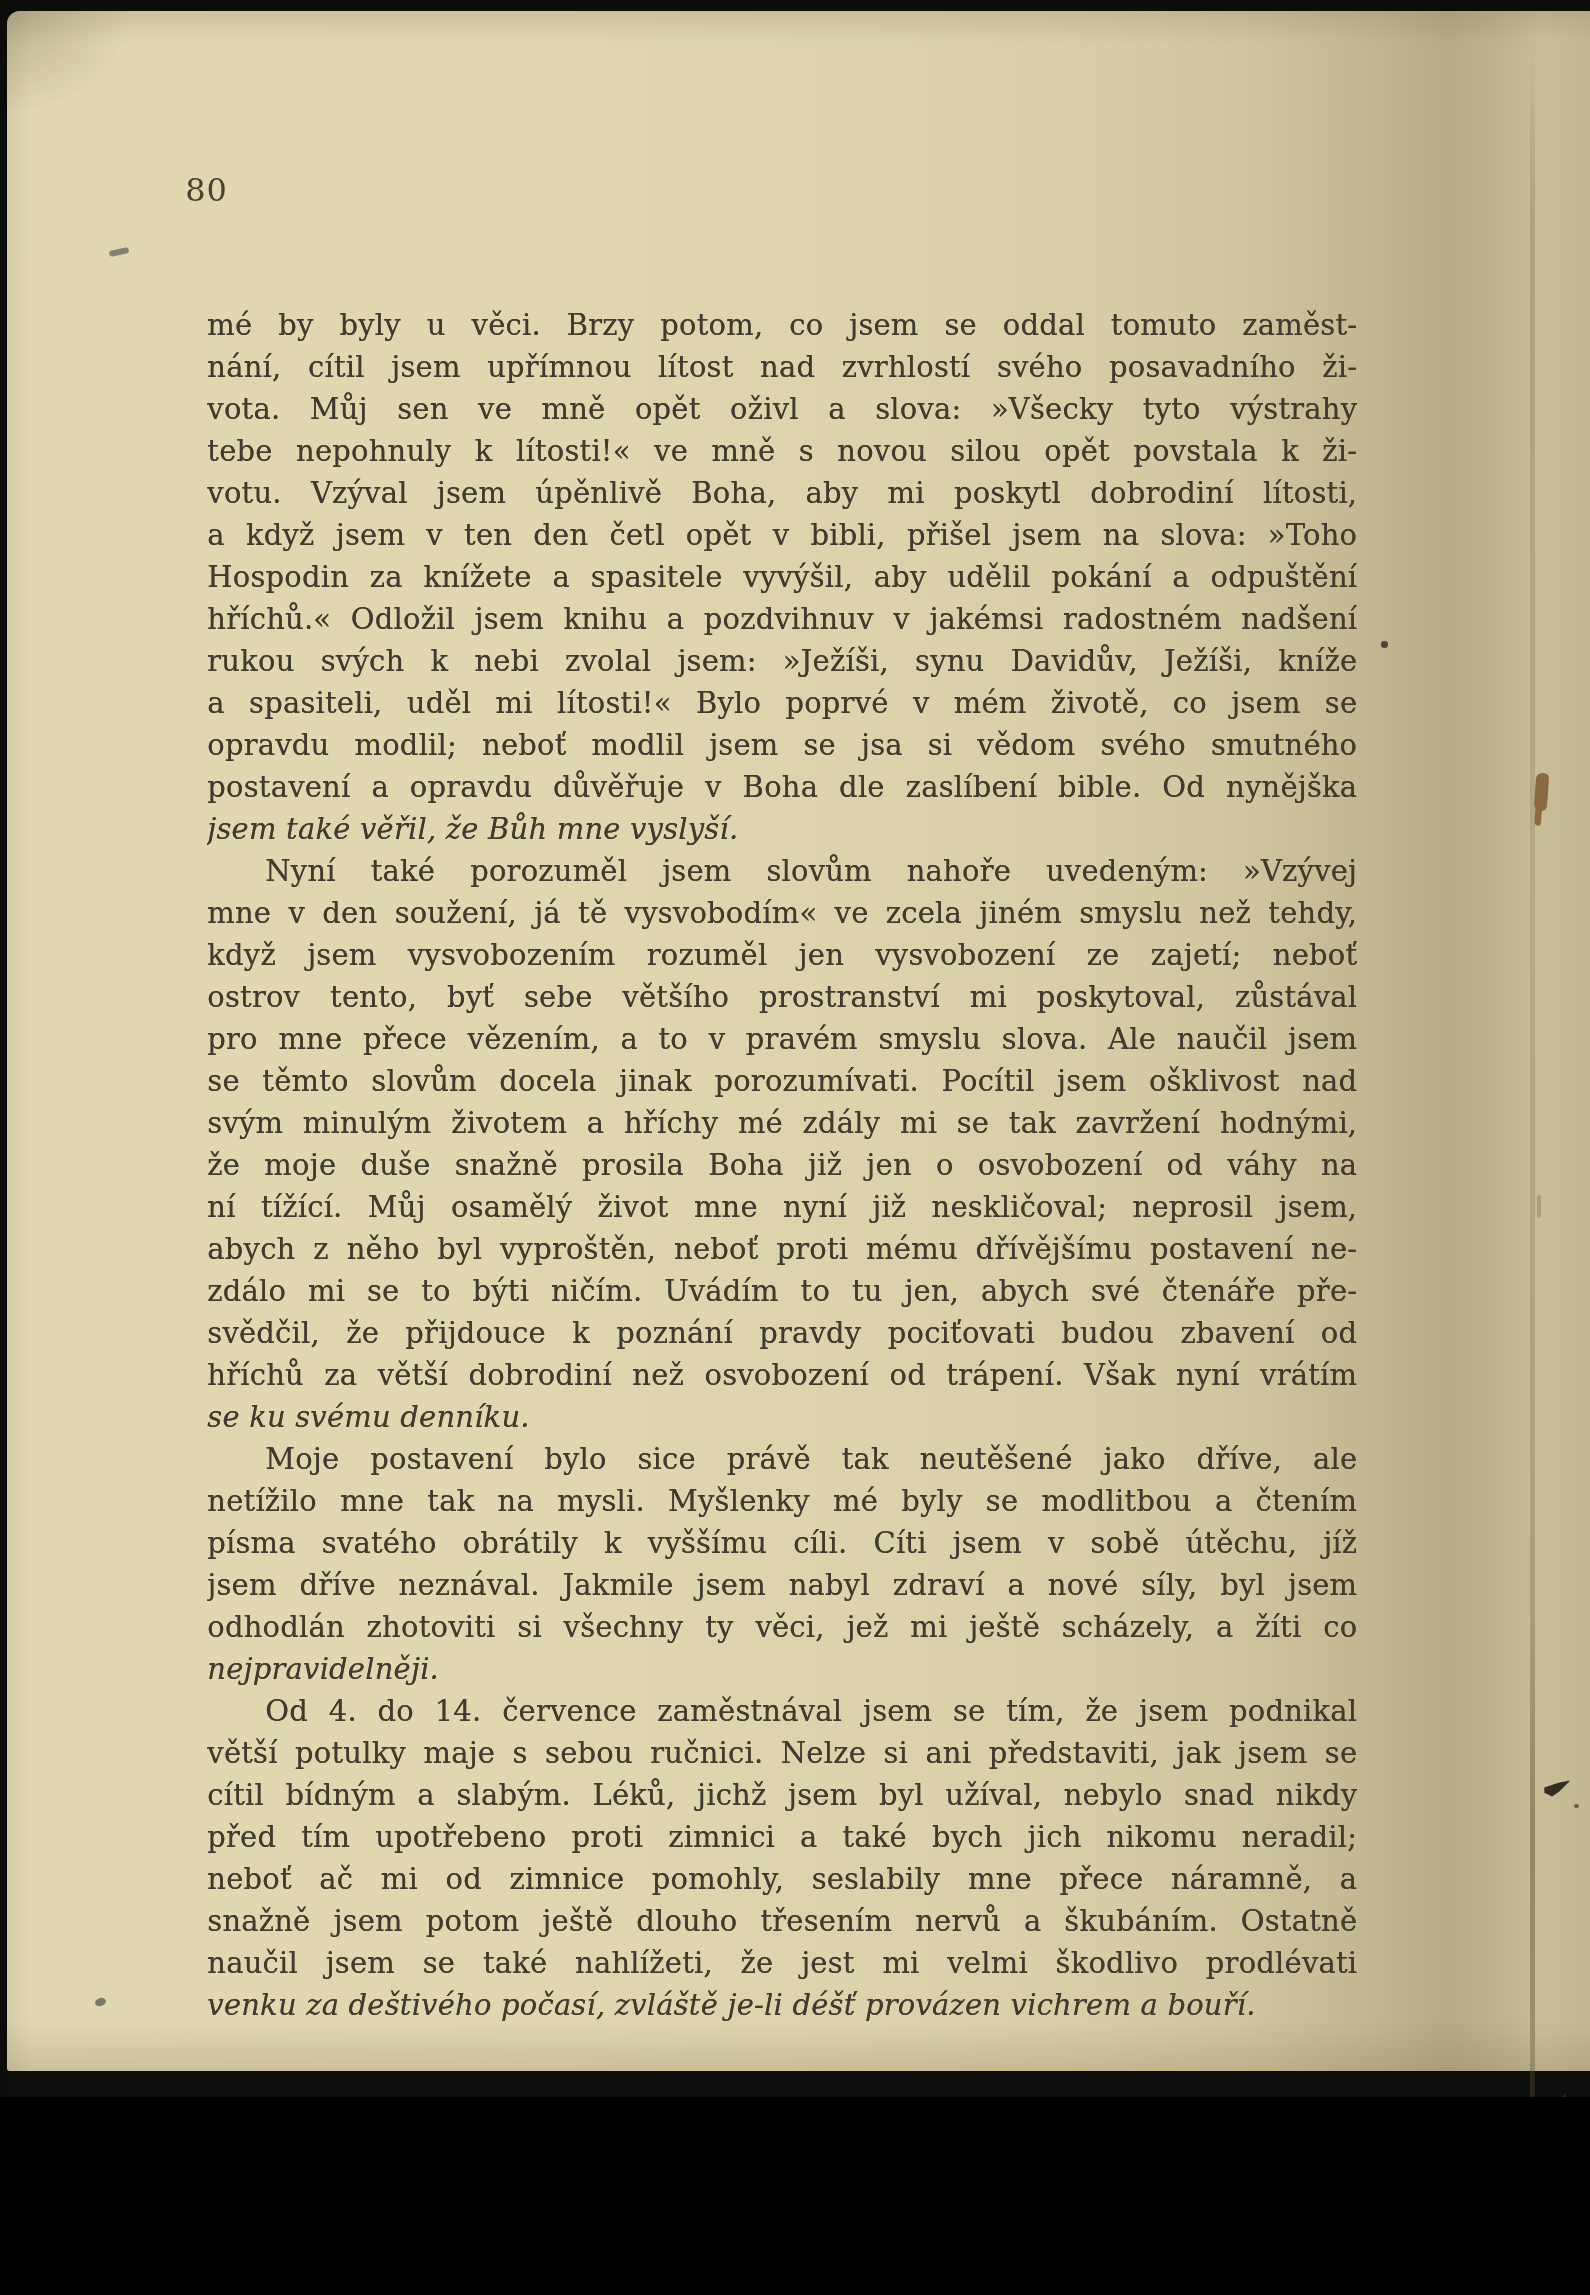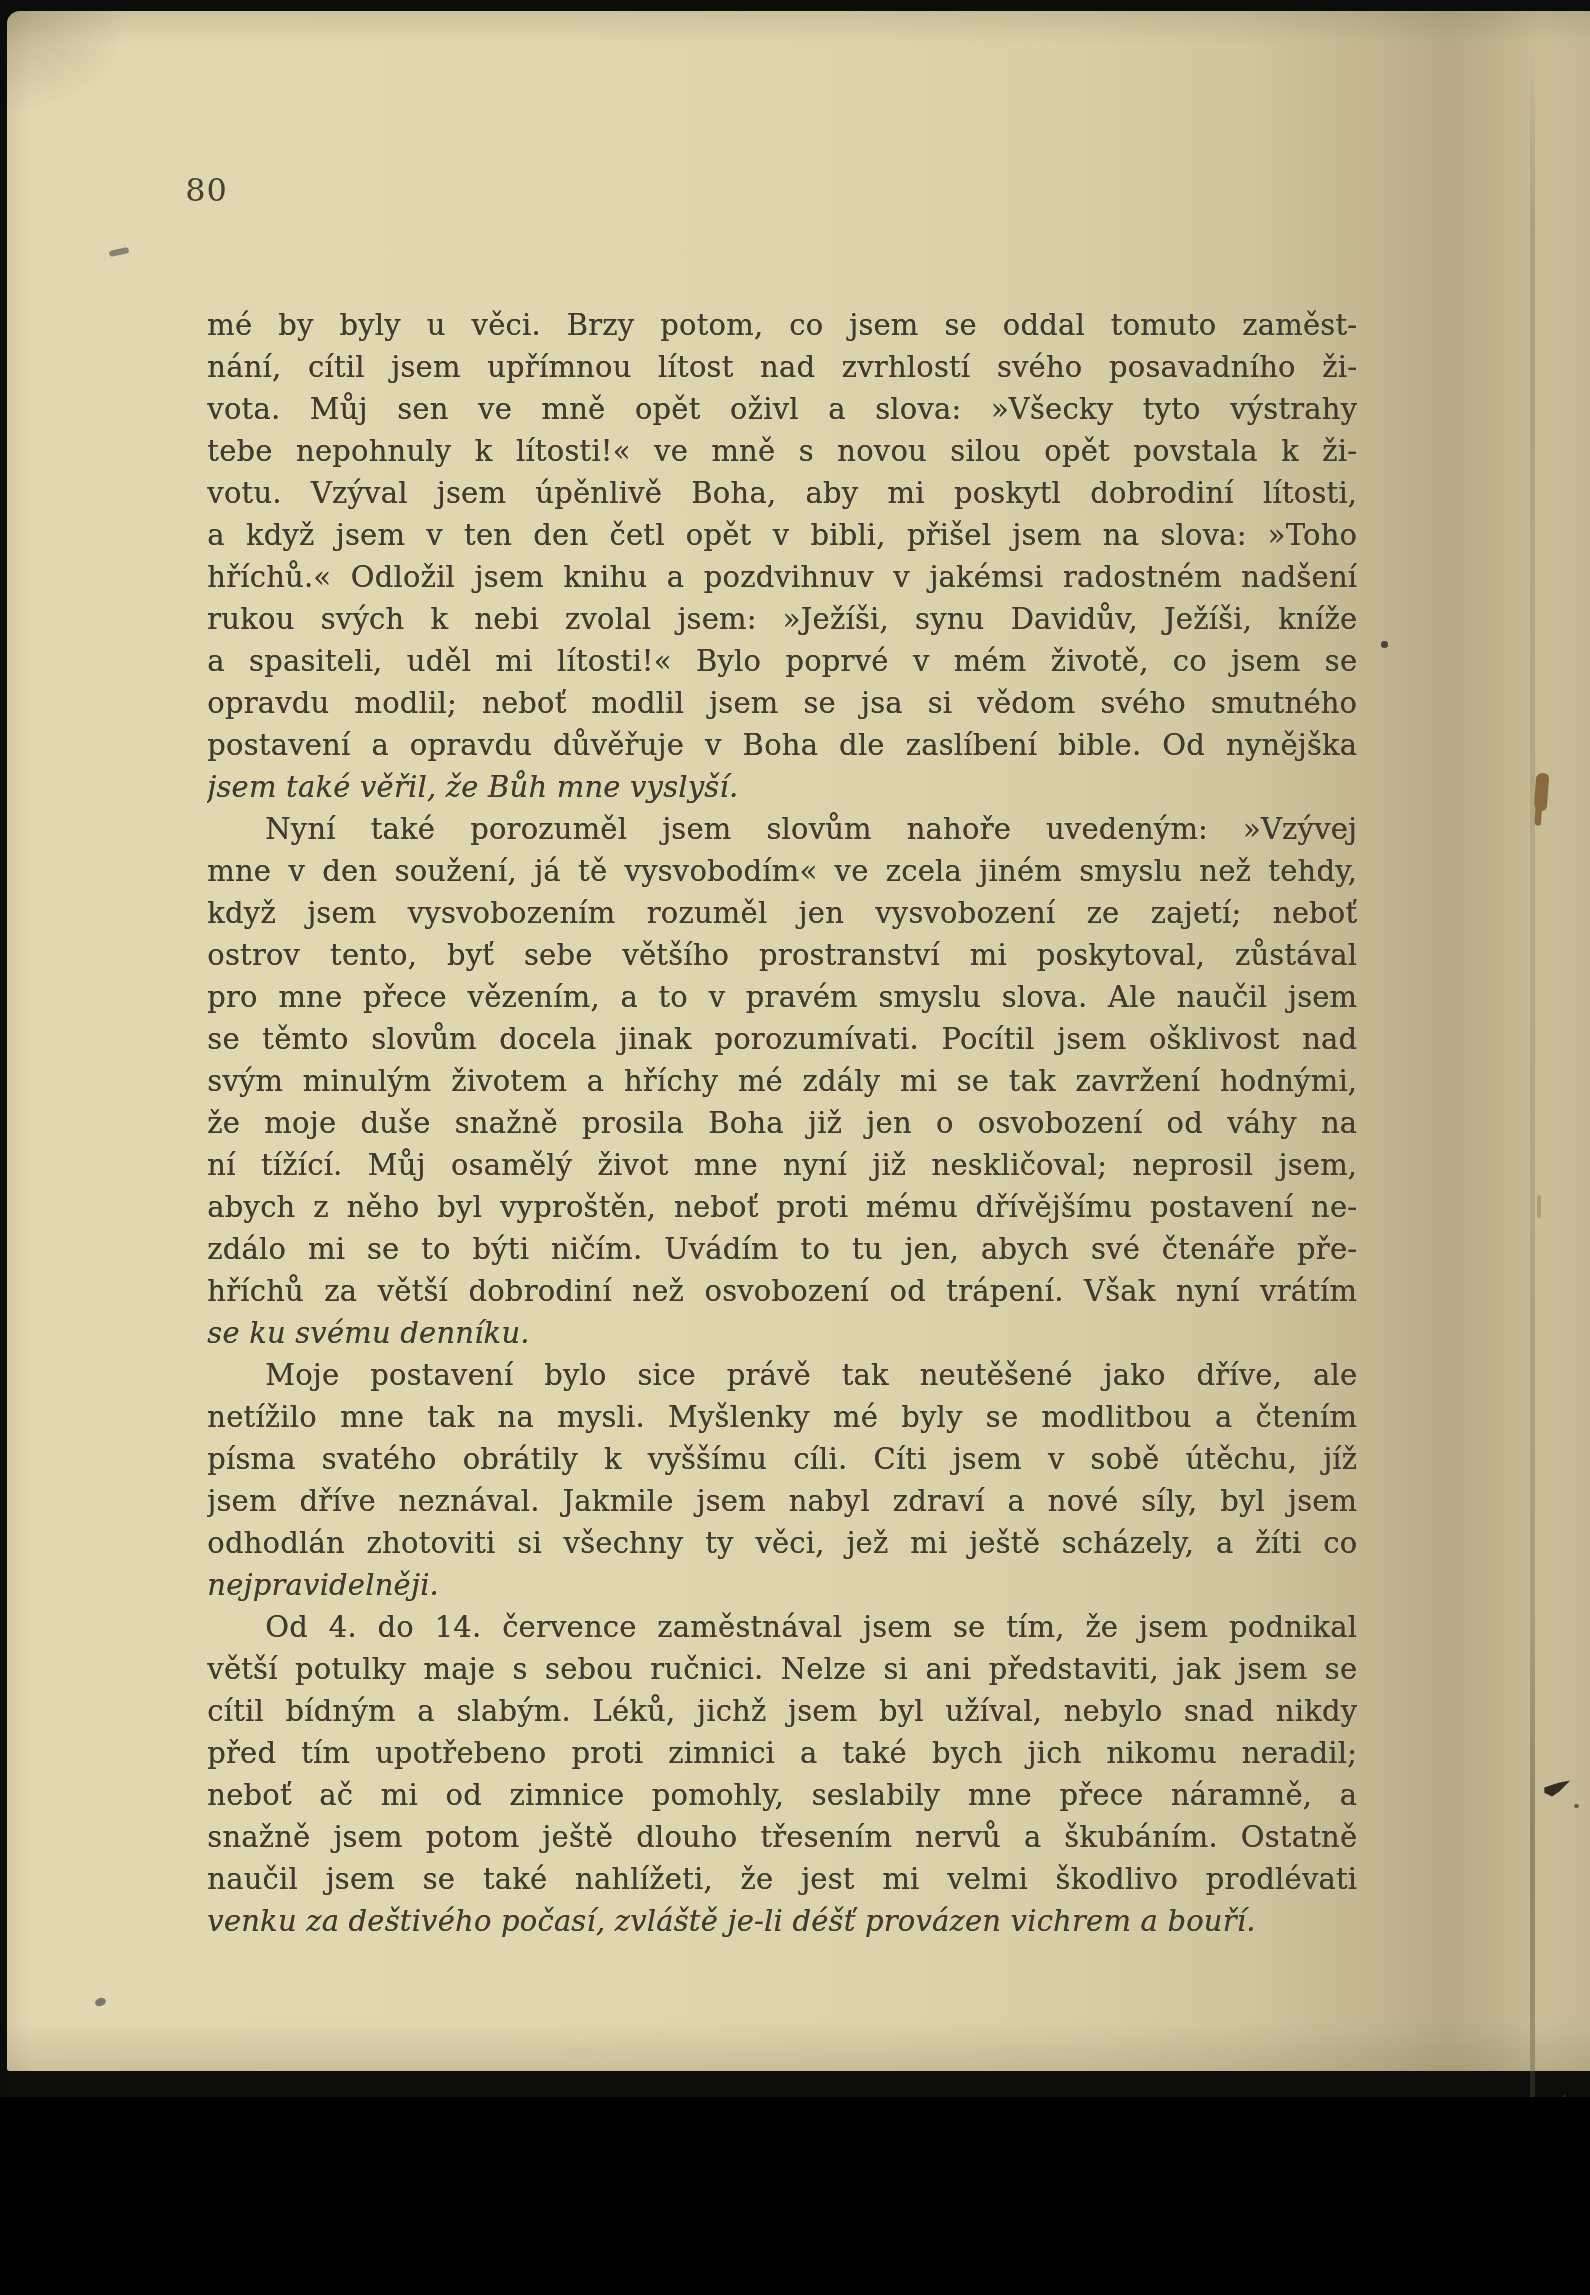--- a/index.html
+++ b/index.html
@@ -91,39 +91,41 @@
     <div class="crease"></div>
     <div class="page-number">80</div>
     <div class="text-block" id="text-block">
         <div class="para">
           <div class="line">mé by byly u věci. Brzy potom, co jsem se oddal tomuto zaměst-</div>
           <div class="line">nání, cítil jsem upřímnou lítost nad zvrhlostí svého posavadního ži-</div>
           <div class="line">vota. Můj sen ve mně opět oživl a slova: »Všecky tyto výstrahy</div>
           <div class="line">tebe nepohnuly k lítosti!« ve mně s novou silou opět povstala k ži-</div>
           <div class="line">votu. Vzýval jsem úpěnlivě Boha, aby mi poskytl dobrodiní lítosti,</div>
           <div class="line">a když jsem v ten den četl opět v bibli, přišel jsem na slova: »Toho</div>
+          <div class="line">Hospodin za knížete a spasitele vyvýšil, aby udělil pokání a odpuštění</div>
           <div class="line">hříchů.« Odložil jsem knihu a pozdvihnuv v jakémsi radostném nadšení</div>
           <div class="line">rukou svých k nebi zvolal jsem: »Ježíši, synu Davidův, Ježíši, kníže</div>
           <div class="line">a spasiteli, uděl mi lítosti!« Bylo poprvé v mém životě, co jsem se</div>
           <div class="line">opravdu modlil; neboť modlil jsem se jsa si vědom svého smutného</div>
           <div class="line">postavení a opravdu důvěřuje v Boha dle zaslíbení bible. Od nynějška</div>
           <div class="line last">jsem také věřil, že Bůh mne vyslyší.</div>
         </div>
         <div class="para">
           <div class="line indent">Nyní také porozuměl jsem slovům nahoře uvedeným: »Vzývej</div>
           <div class="line">mne v den soužení, já tě vysvobodím« ve zcela jiném smyslu než tehdy,</div>
           <div class="line">když jsem vysvobozením rozuměl jen vysvobození ze zajetí; neboť</div>
           <div class="line">ostrov tento, byť sebe většího prostranství mi poskytoval, zůstával</div>
           <div class="line">pro mne přece vězením, a to v pravém smyslu slova. Ale naučil jsem</div>
           <div class="line">se těmto slovům docela jinak porozumívati. Pocítil jsem ošklivost nad</div>
           <div class="line">svým minulým životem a hříchy mé zdály mi se tak zavržení hodnými,</div>
           <div class="line">že moje duše snažně prosila Boha již jen o osvobození od váhy na</div>
           <div class="line">ní tížící. Můj osamělý život mne nyní již neskličoval; neprosil jsem,</div>
           <div class="line">abych z něho byl vyproštěn, neboť proti mému dřívějšímu postavení ne-</div>
           <div class="line">zdálo mi se to býti ničím. Uvádím to tu jen, abych své čtenáře pře-</div>
+          <div class="line">svědčil, že přijdouce k poznání pravdy pociťovati budou zbavení od</div>
           <div class="line">hříchů za větší dobrodiní než osvobození od trápení. Však nyní vrátím</div>
           <div class="line last">se ku svému denníku.</div>
         </div>
         <div class="para">
           <div class="line indent">Moje postavení bylo sice právě tak neutěšené jako dříve, ale</div>
           <div class="line">netížilo mne tak na mysli. Myšlenky mé byly se modlitbou a čtením</div>
           <div class="line">písma svatého obrátily k vyššímu cíli. Cíti jsem v sobě útěchu, jíž</div>
           <div class="line">jsem dříve neznával. Jakmile jsem nabyl zdraví a nové síly, byl jsem</div>
           <div class="line">odhodlán zhotoviti si všechny ty věci, jež mi ještě scházely, a žíti co</div>
           <div class="line last">nejpravidelněji.</div>

